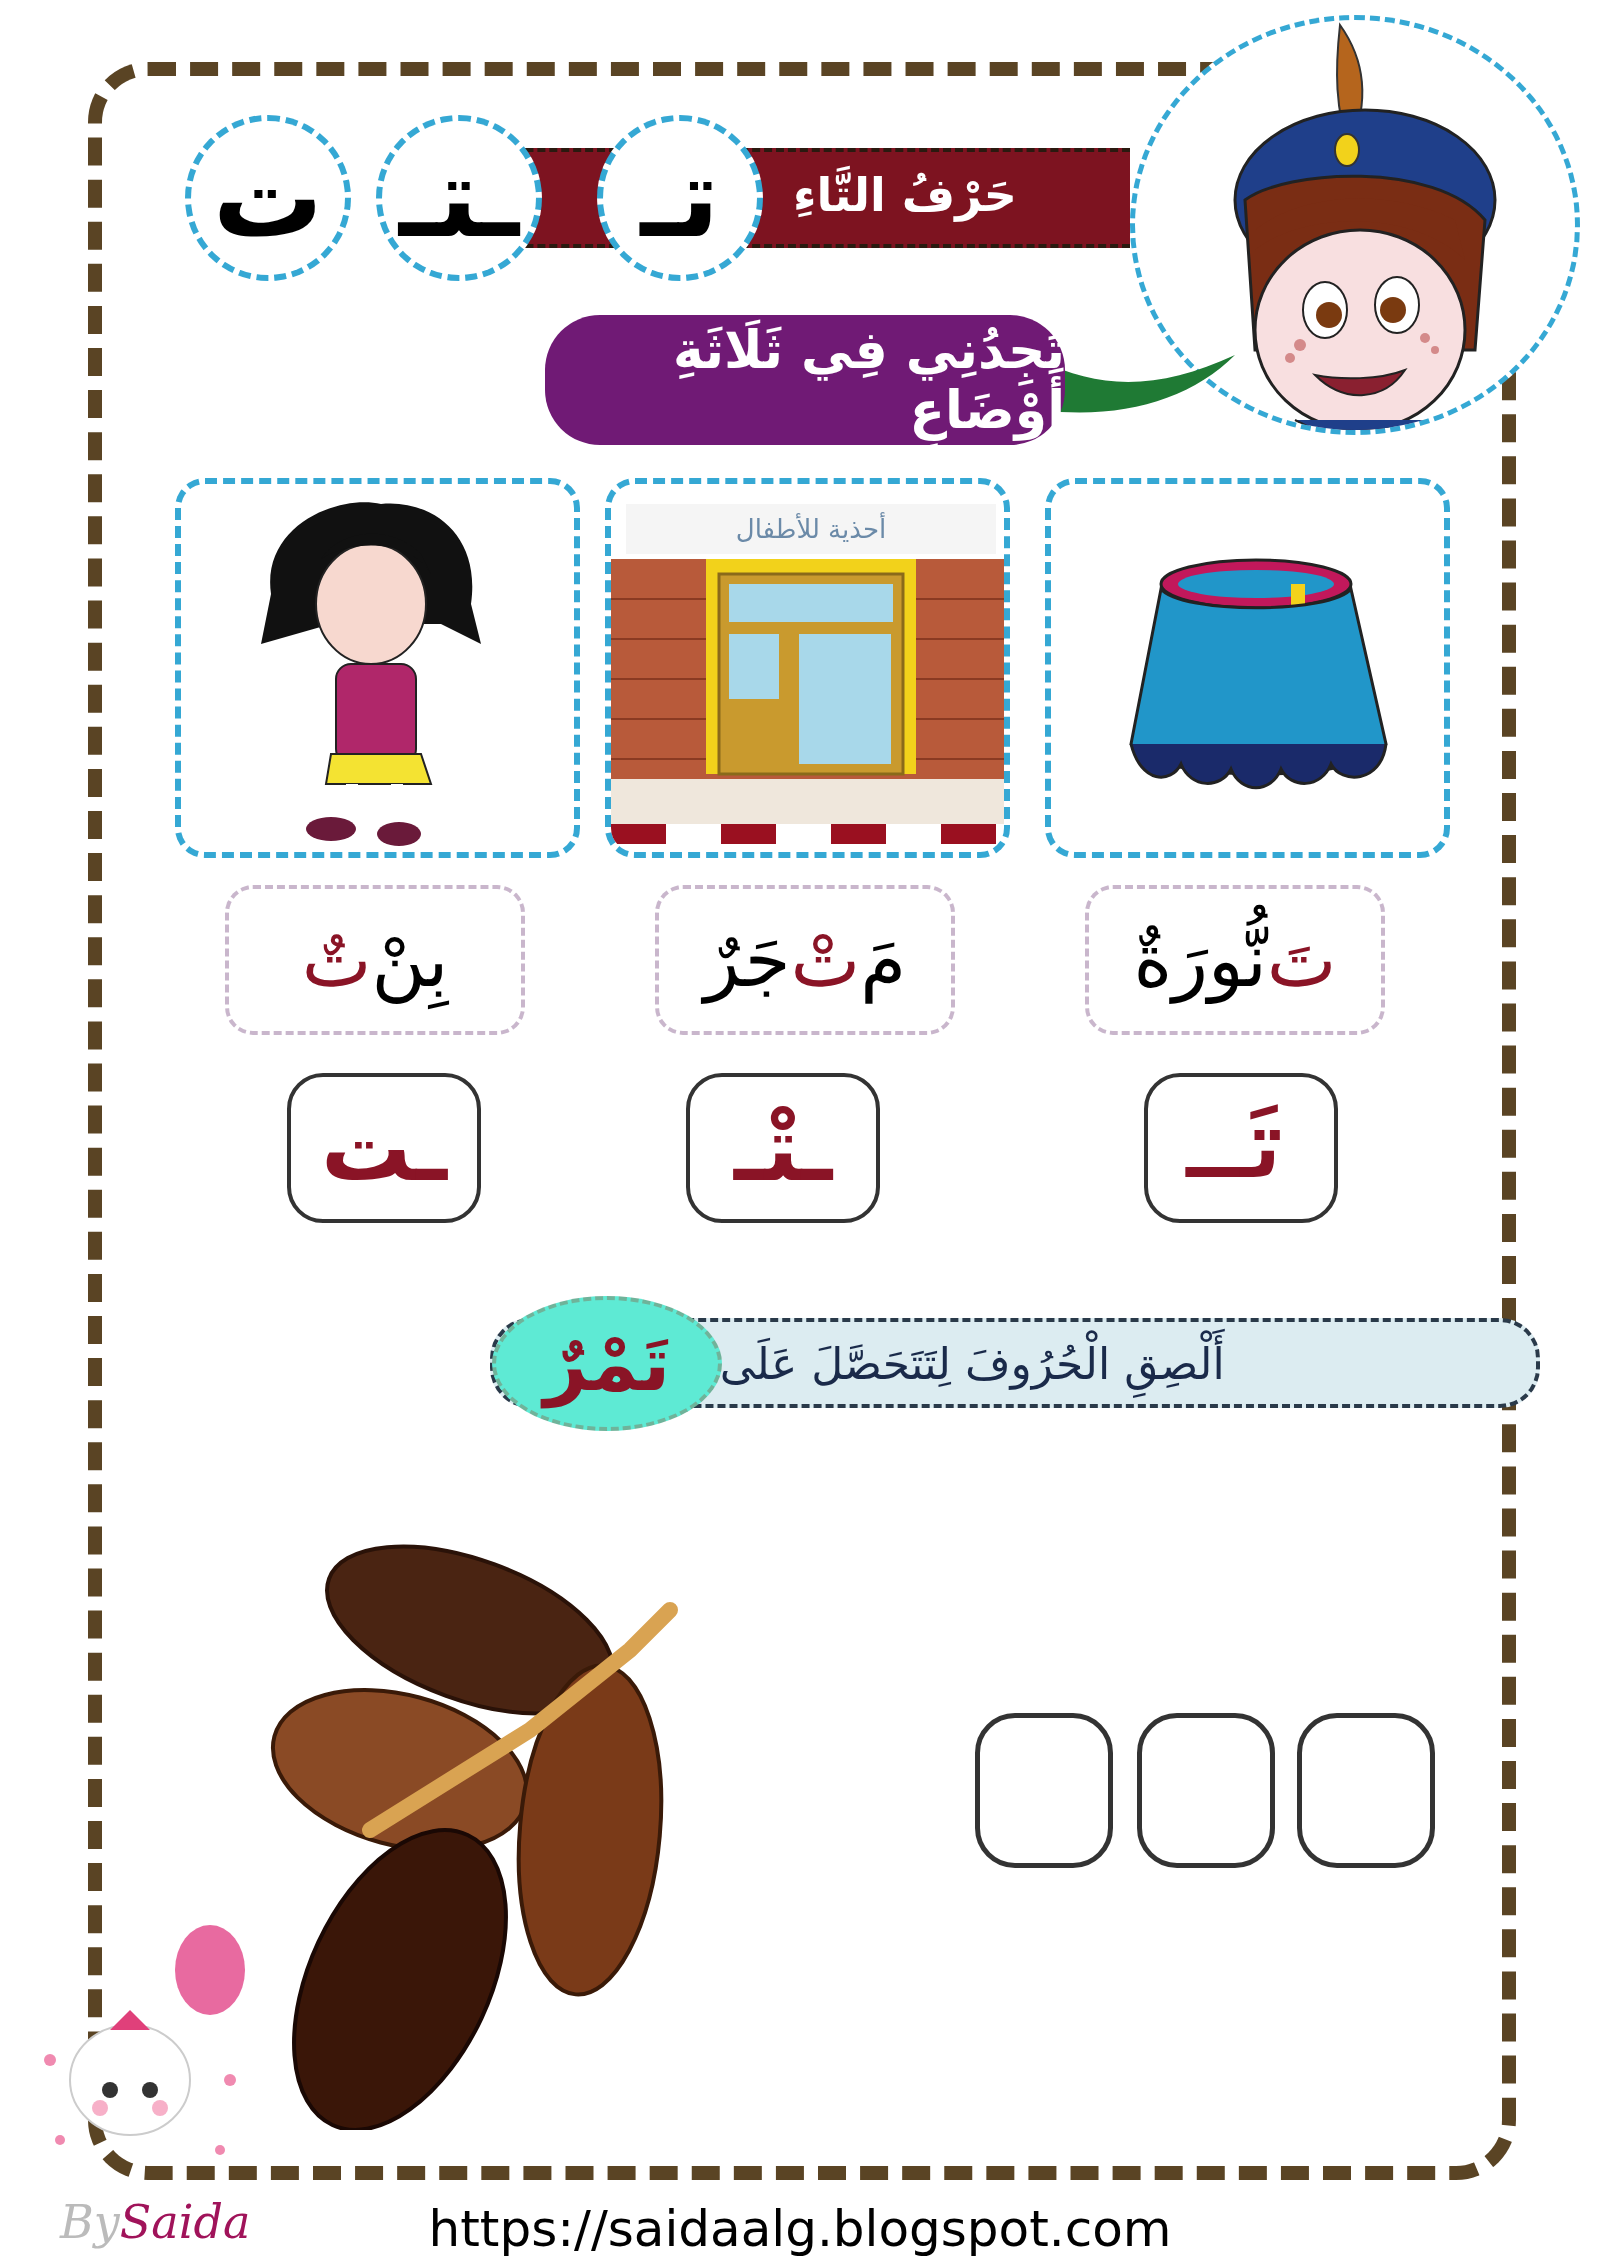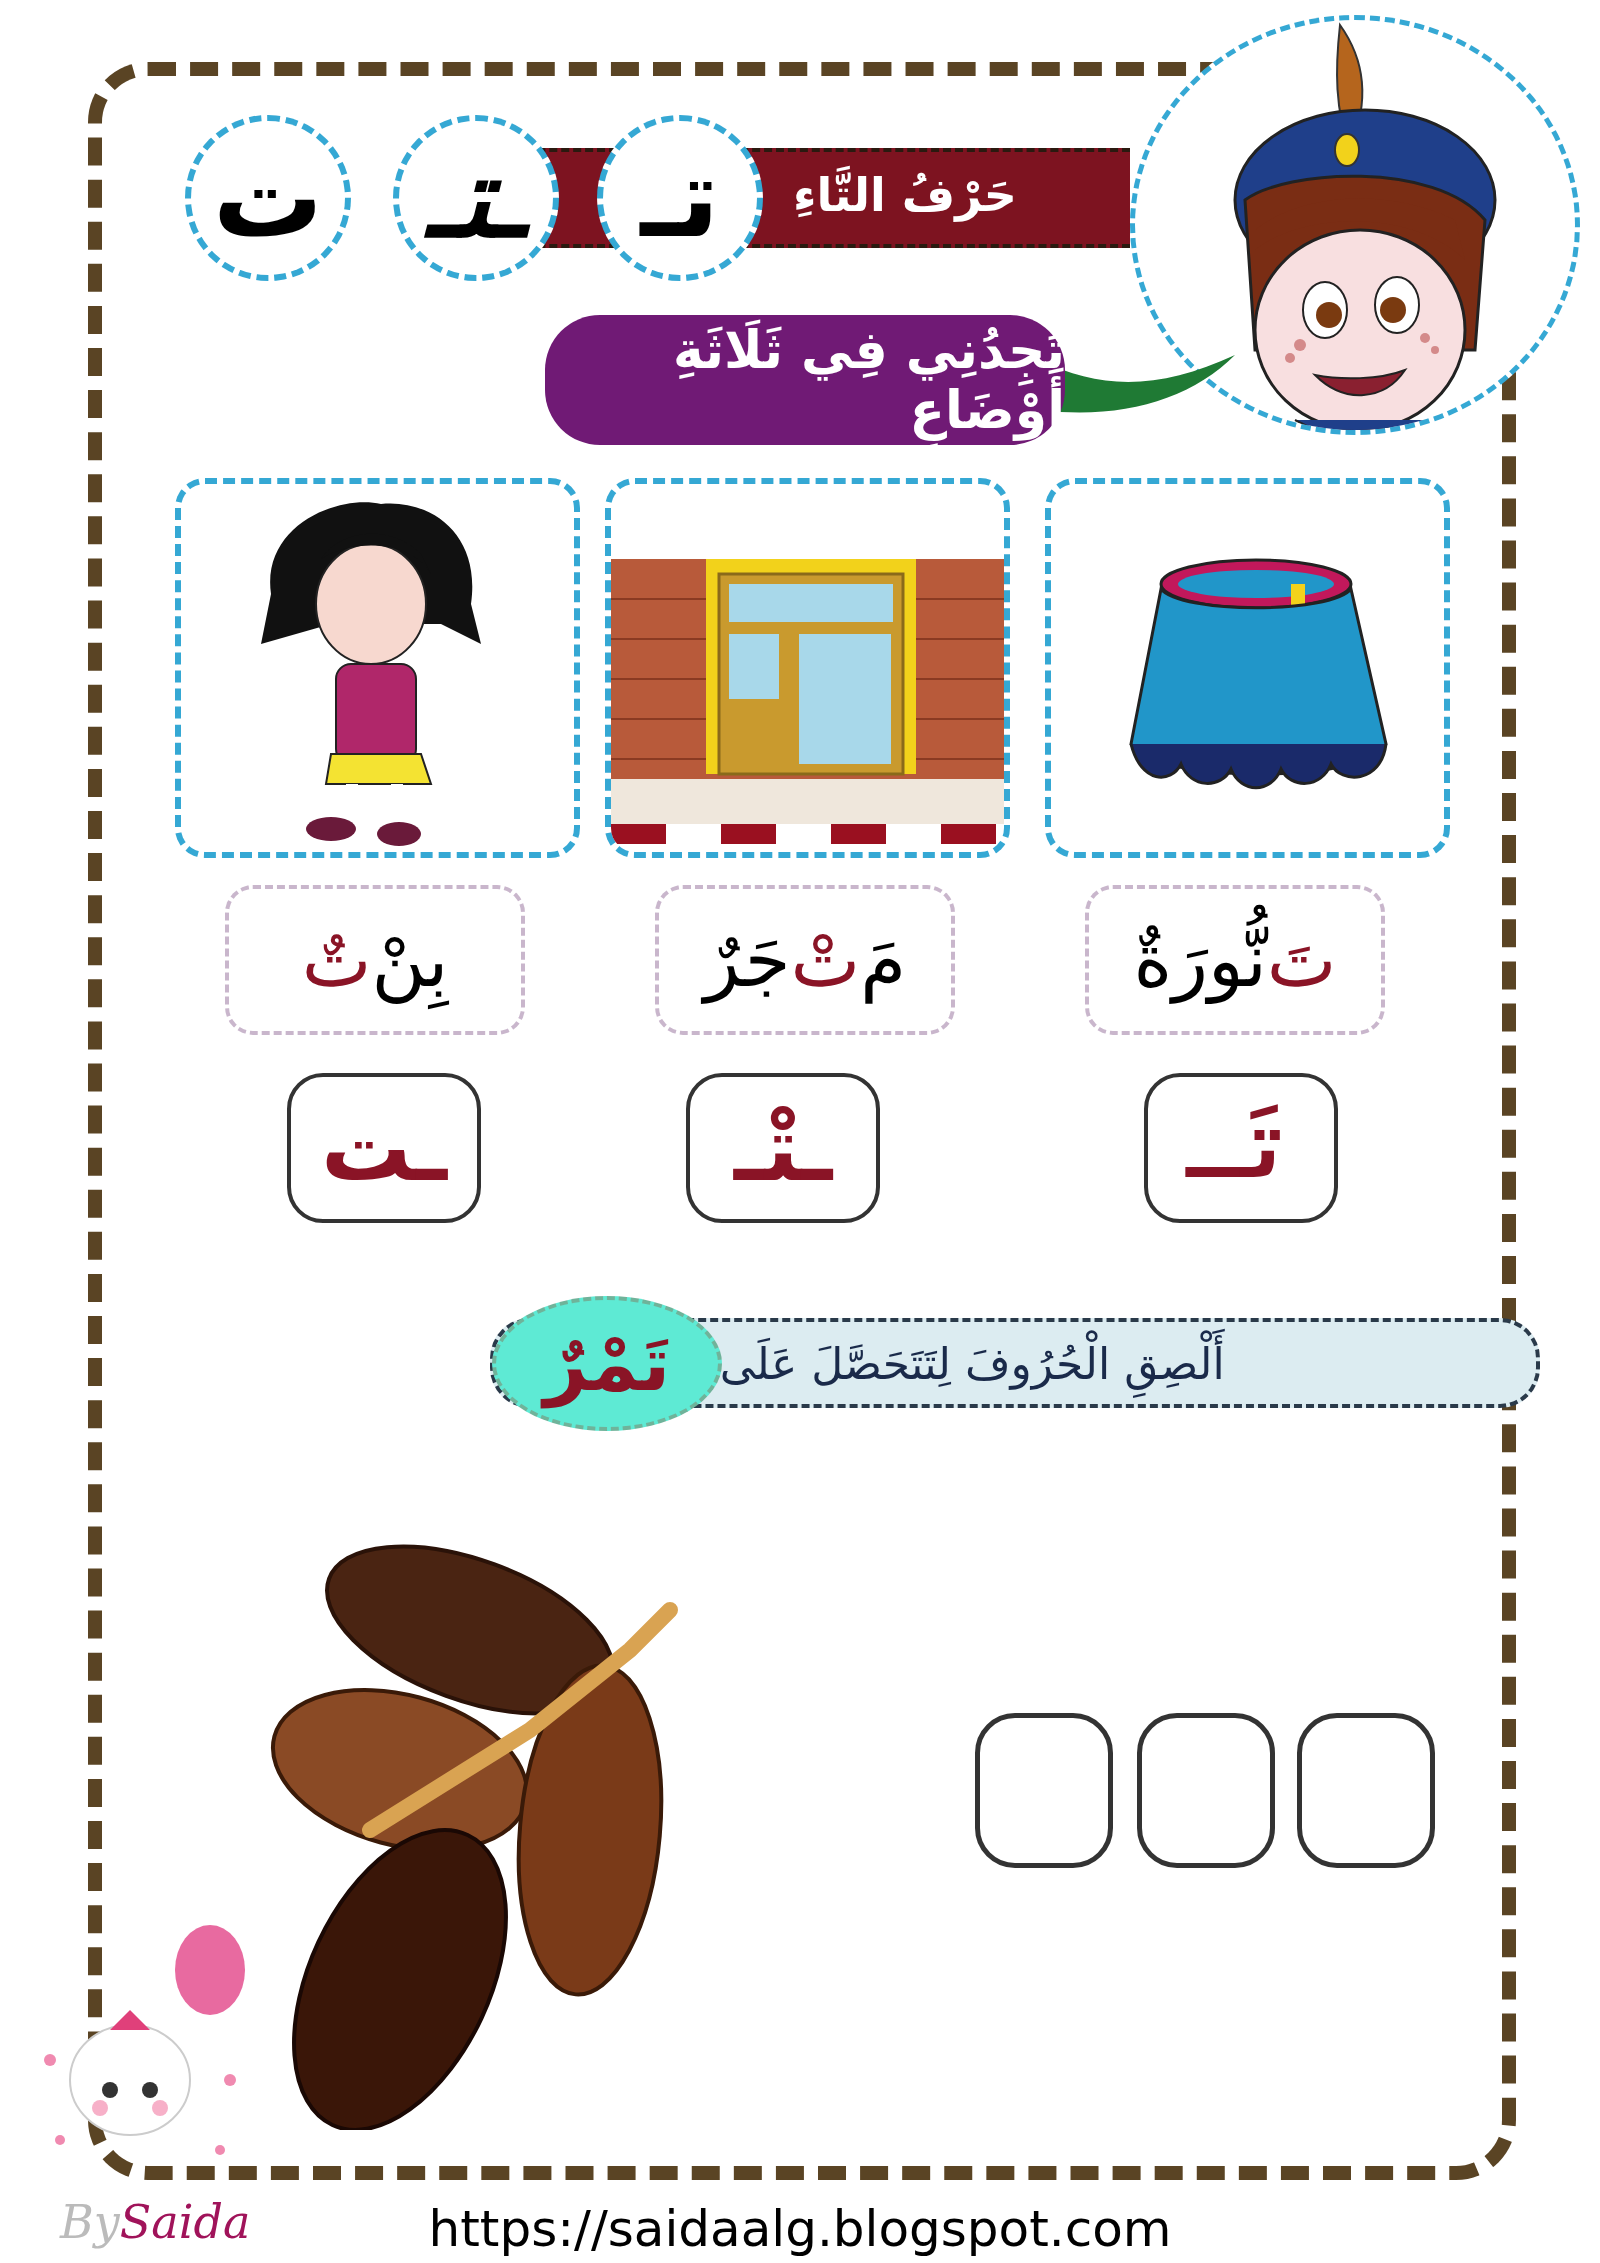--- a/index.html
+++ b/index.html
@@ -26,21 +26,21 @@
   </style>
 </head>
 <body>
 
 <div class="frame"></div>
 
 <div class="ribbon"></div>
 <div class="ribbon-title">حَرْفُ التَّاءِ</div>
 
 <div class="form-circle" style="left:597px;top:115px;">تـ</div>
-<div class="form-circle" style="left:393px;top:115px;font-style:italic;">ـتـ</div>
+<div class="form-circle" style="left:376px;top:115px;">ـتـ</div>
 <div class="form-circle" style="left:185px;top:115px;">ت</div>
 
 <div class="char-circle">
   <svg width="450" height="420" viewBox="0 0 450 420">
     <path d="M205 5 C230 40 235 80 215 130 C200 90 200 50 205 5Z" fill="#b5651d" stroke="#333" stroke-width="2"></path>
     <ellipse cx="230" cy="180" rx="130" ry="90" fill="#1f3f8a" stroke="#222" stroke-width="3"></ellipse>
     <ellipse cx="212" cy="130" rx="12" ry="16" fill="#f2d21b" stroke="#333" stroke-width="2"></ellipse>
     <path d="M110 180 C150 150 300 140 350 200 L340 330 L120 330 Z" fill="#7a2d14" stroke="#222" stroke-width="3"></path>
     <ellipse cx="225" cy="310" rx="105" ry="100" fill="#f8dfe0" stroke="#222" stroke-width="3"></ellipse>
     <path d="M120 230 C170 190 280 190 330 240 L320 200 C260 170 170 170 120 210Z" fill="#7a2d14"></path>
@@ -66,20 +66,21 @@
   <svg width="395" height="370" viewBox="0 0 395 370">
     <ellipse cx="205" cy="100" rx="95" ry="24" fill="#c2185b" stroke="#222" stroke-width="3"></ellipse>
     <ellipse cx="205" cy="100" rx="78" ry="14" fill="#2196c9"></ellipse>
     <rect x="240" y="100" width="14" height="28" fill="#f2d21b"></rect>
     <path d="M110 105 L80 260 C100 300 320 300 335 260 L300 105 C280 130 130 130 110 105Z" fill="#2196c9" stroke="#222" stroke-width="3"></path>
     <path d="M80 260 C90 300 120 300 130 280 C140 305 170 305 180 285 C190 310 220 310 230 285 C240 305 270 305 280 280 C290 300 330 300 335 260" fill="#1a2a6a" stroke="#222" stroke-width="3"></path>
   </svg>
 </div>
 
 <div class="pic-card" style="left:605px;border-color:#35a8d4;">
+  <div class="abs" style="left:15px;top:20px;width:370px;height:50px;background:#f5f5f5;display:flex;align-items:center;justify-content:center;color:#6b8aa8;font-size:26px;direction:rtl;">أحذية للأطفال</div>
   <svg class="abs" style="left:0;top:75px;" width="395" height="295" viewBox="0 0 395 295">
     <rect x="0" y="0" width="395" height="220" fill="#b85a3a"></rect>
     <g stroke="#8a3a22" stroke-width="2">
       <line x1="0" y1="40" x2="395" y2="40"></line>
         <line x1="0" y1="80" x2="395" y2="80"></line>
         <line x1="0" y1="120" x2="395" y2="120"></line>
         <line x1="0" y1="160" x2="395" y2="160"></line>
         <line x1="0" y1="200" x2="395" y2="200"></line>
     </g>
     <rect x="95" y="0" width="210" height="215" fill="#f2d21b"></rect>

